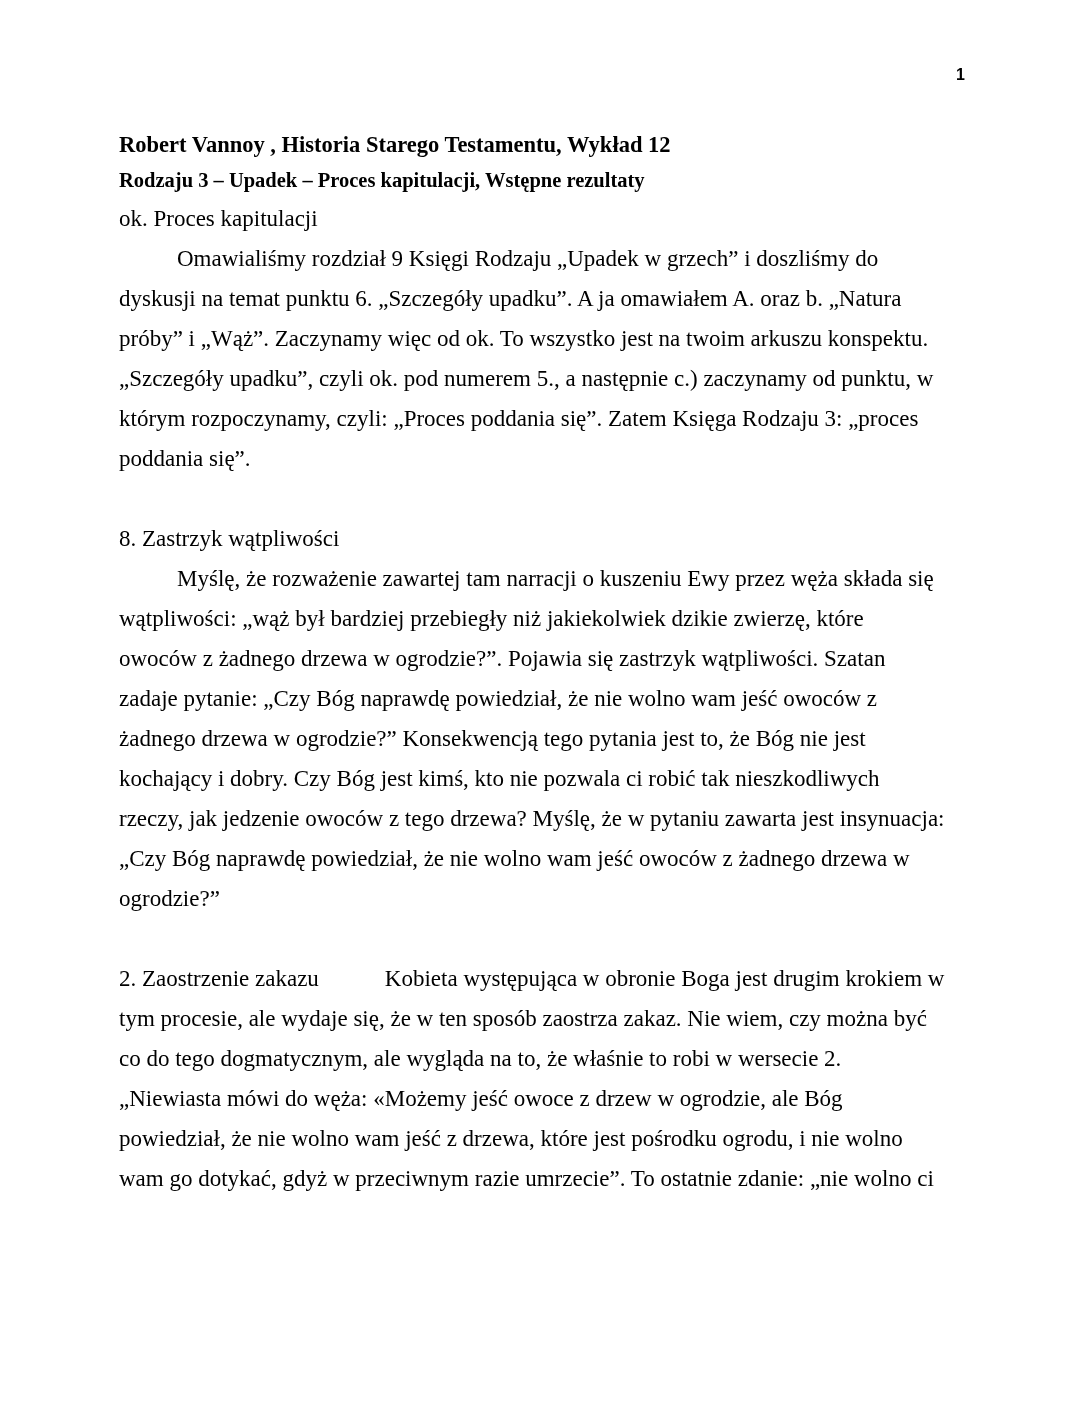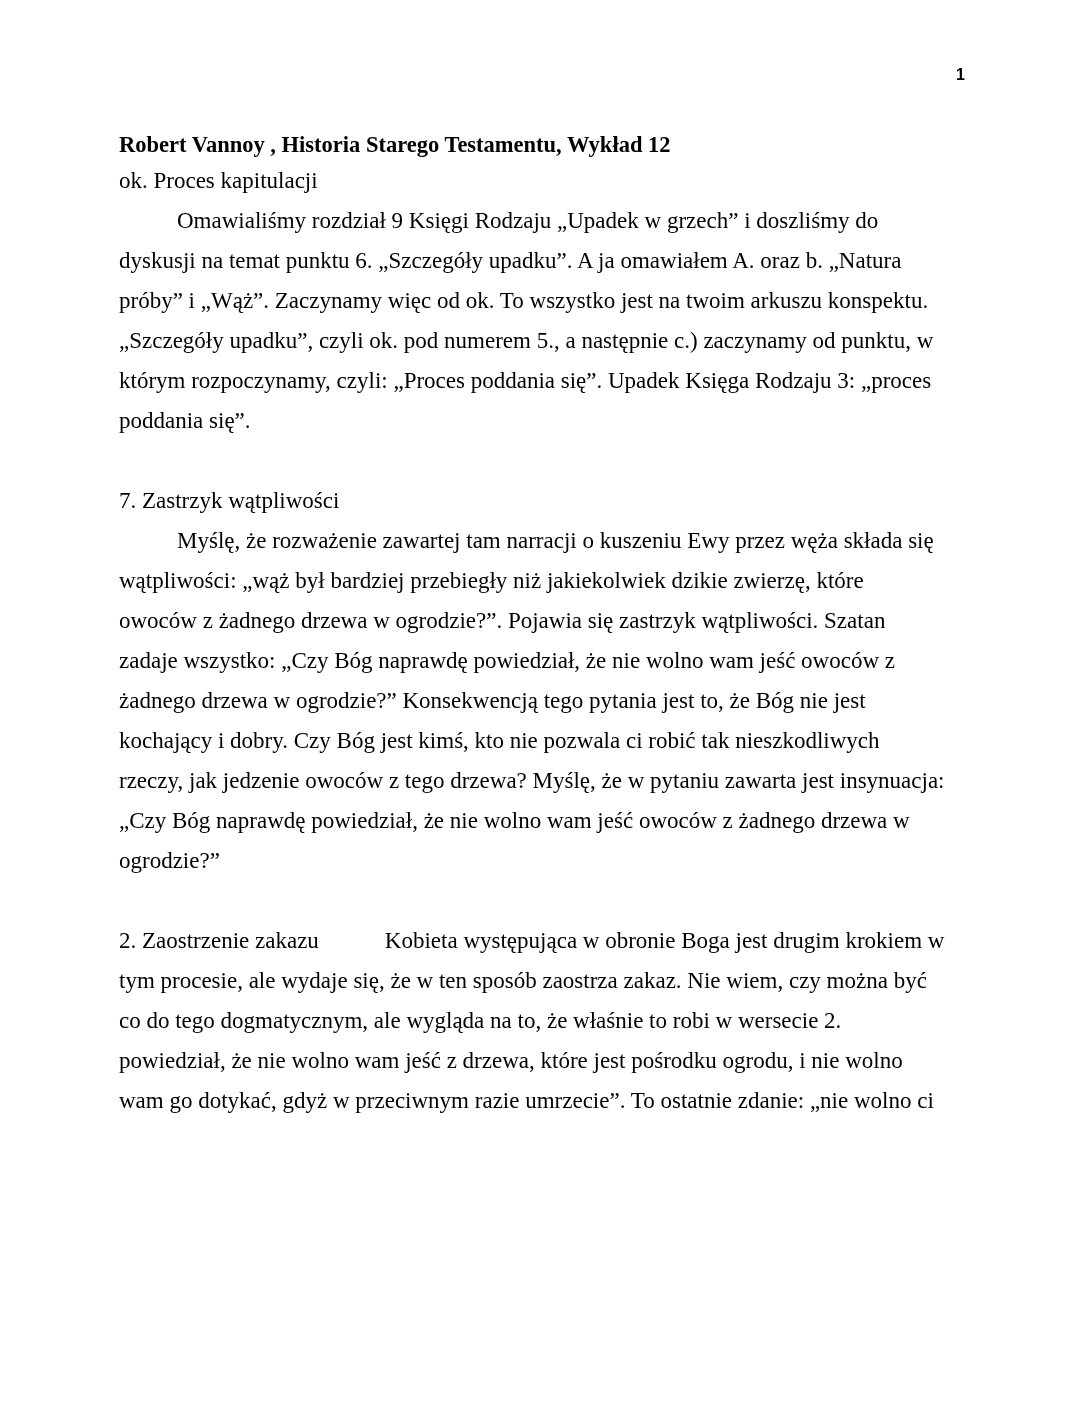--- a/index.html
+++ b/index.html
@@ -68,52 +68,54 @@
 </head>
 <body>
 
 <div class="page">
 
   <div class="page-number">1</div>
 
   <div class="content">
 
     <div class="line title">Robert Vannoy , Historia Starego Testamentu, Wykład 12</div>
+    <div class="line subtitle">Rodzaju 3 – Upadek – Proces kapitulacji, Wstępne rezultaty</div>
     <div class="line">ok. Proces kapitulacji</div>
 
     <div>
       <div class="line indent">Omawialiśmy rozdział 9 Księgi Rodzaju „Upadek w grzech” i doszliśmy do</div>
       <div class="line">dyskusji na temat punktu 6. „Szczegóły upadku”. A ja omawiałem A. oraz b. „Natura</div>
       <div class="line">próby” i „Wąż”. Zaczynamy więc od ok. To wszystko jest na twoim arkuszu konspektu.</div>
       <div class="line">„Szczegóły upadku”, czyli ok. pod numerem 5., a następnie c.) zaczynamy od punktu, w</div>
-      <div class="line">którym rozpoczynamy, czyli: „Proces poddania się”. Upadek Księga Rodzaju 3: „proces</div>
+      <div class="line">którym rozpoczynamy, czyli: „Proces poddania się”. Zatem Księga Rodzaju 3: „proces</div>
       <div class="line">poddania się”.</div>
     </div>
 
     <div class="gap"></div>
 
-    <div class="line">7. Zastrzyk wątpliwości</div>
+    <div class="line">8. Zastrzyk wątpliwości</div>
     <div>
       <div class="line indent">Myślę, że rozważenie zawartej tam narracji o kuszeniu Ewy przez węża składa się</div>
       <div class="line">wątpliwości: „wąż był bardziej przebiegły niż jakiekolwiek dzikie zwierzę, które</div>
       <div class="line">owoców z żadnego drzewa w ogrodzie?”. Pojawia się zastrzyk wątpliwości. Szatan</div>
-      <div class="line">zadaje wszystko: „Czy Bóg naprawdę powiedział, że nie wolno wam jeść owoców z</div>
+      <div class="line">zadaje pytanie: „Czy Bóg naprawdę powiedział, że nie wolno wam jeść owoców z</div>
       <div class="line">żadnego drzewa w ogrodzie?” Konsekwencją tego pytania jest to, że Bóg nie jest</div>
       <div class="line">kochający i dobry. Czy Bóg jest kimś, kto nie pozwala ci robić tak nieszkodliwych</div>
       <div class="line">rzeczy, jak jedzenie owoców z tego drzewa? Myślę, że w pytaniu zawarta jest insynuacja:</div>
       <div class="line">„Czy Bóg naprawdę powiedział, że nie wolno wam jeść owoców z żadnego drzewa w</div>
       <div class="line">ogrodzie?”</div>
     </div>
 
     <div class="gap-lg"></div>
 
     <div>
       <div class="line">
         <span>2. Zaostrzenie zakazu</span><span class="tab"></span><span>Kobieta występująca w obronie Boga jest drugim krokiem w</span>
       </div>
       <div class="line">tym procesie, ale wydaje się, że w ten sposób zaostrza zakaz. Nie wiem, czy można być</div>
       <div class="line">co do tego dogmatycznym, ale wygląda na to, że właśnie to robi w wersecie 2.</div>
+      <div class="line">„Niewiasta mówi do węża: «Możemy jeść owoce z drzew w ogrodzie, ale Bóg</div>
       <div class="line">powiedział, że nie wolno wam jeść z drzewa, które jest pośrodku ogrodu, i nie wolno</div>
       <div class="line">wam go dotykać, gdyż w przeciwnym razie umrzecie”. To ostatnie zdanie: „nie wolno ci</div>
     </div>
 
   </div>
 </div>
 
 </body></html>

